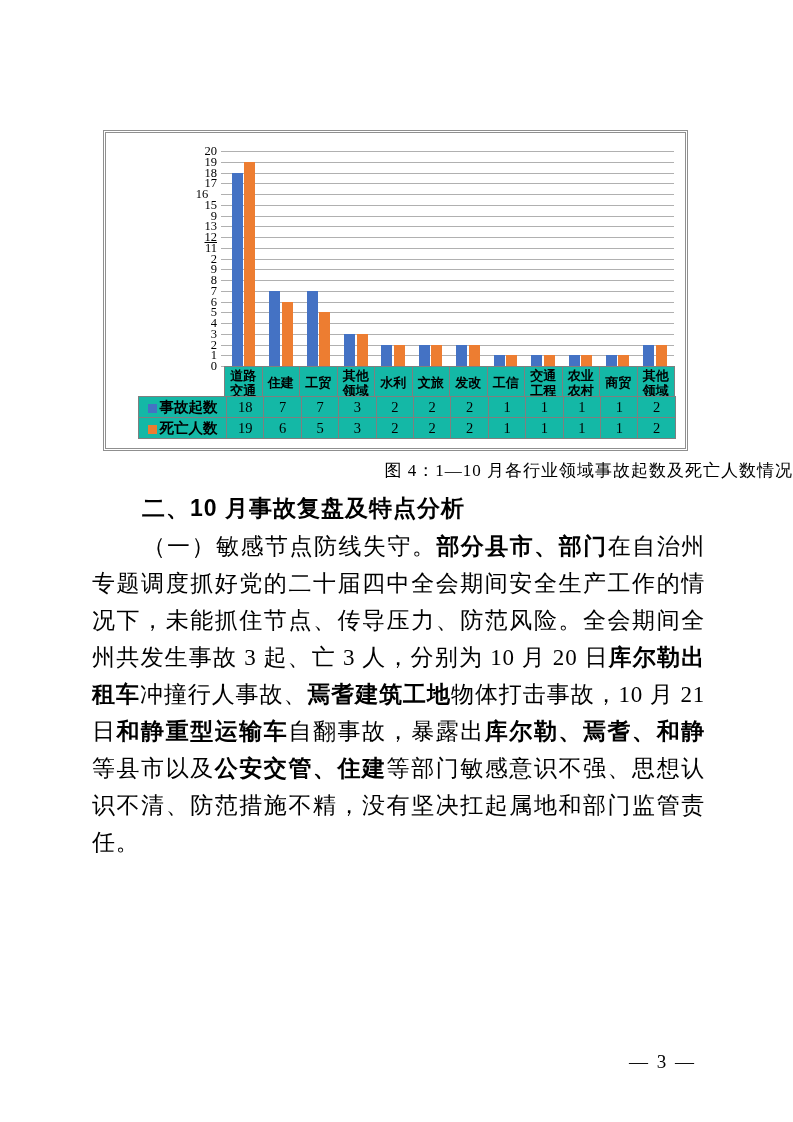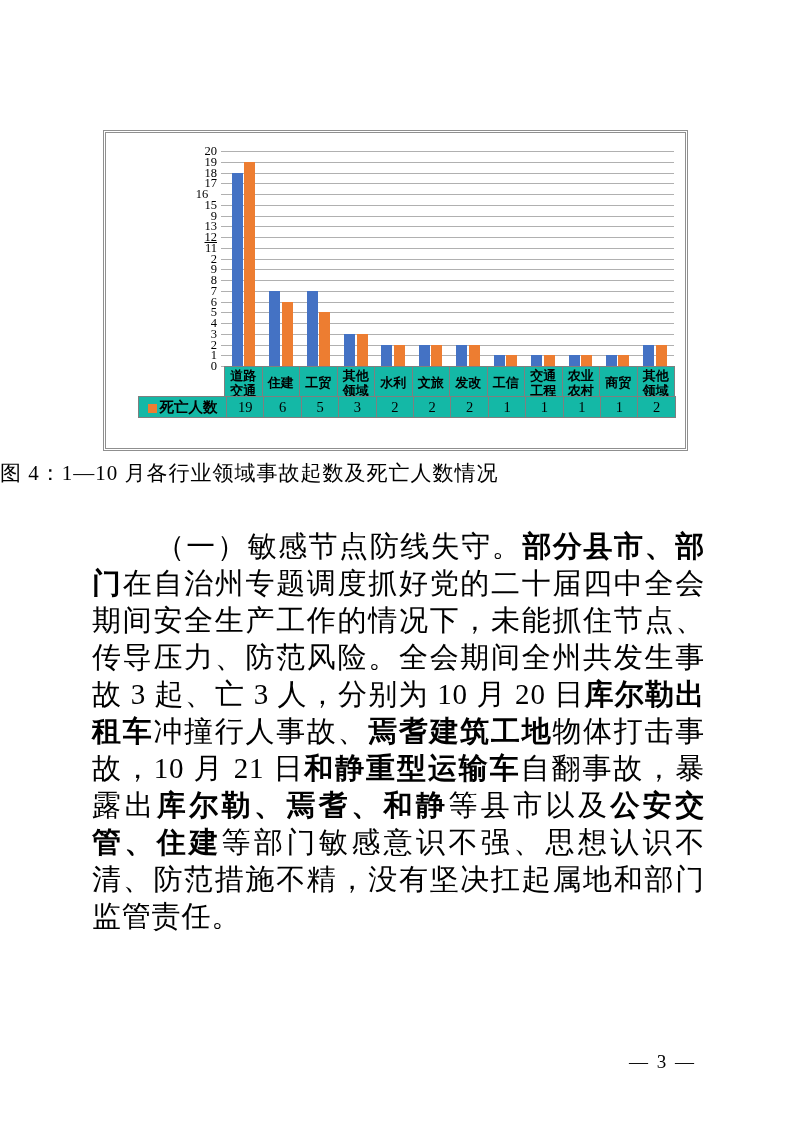--- a/index.html
+++ b/index.html
@@ -15,27 +15,27 @@
           font-family:"Liberation Serif",serif;}
   .bar{position:absolute;}
   table.cats,table.vals{position:absolute;border-collapse:collapse;table-layout:fixed;background:#14b8a6;}
   table.cats td,table.vals td{border:1px solid #7f7f7f;text-align:center;vertical-align:middle;padding:0;}
   table.cats td{font-size:13px;line-height:15px;font-weight:600;}
   table.vals td{font-size:14.5px;line-height:19px;}
   td.legend{font-size:13px;font-weight:600;text-align:left;padding-left:4px;white-space:nowrap;}
   .sq{display:inline-block;width:9px;height:9px;margin-right:3px;vertical-align:-1px;}
 
   
-  .caption{position:absolute;left:0;top:459px;width:793px;text-align:left;
-           font-size:21px;letter-spacing:1px;}
+  .caption{position:absolute;left:0;top:459px;width:793px;text-align:right;
+           font-size:17px;letter-spacing:1px;}
   .heading{position:absolute;left:92px;top:490px;width:613px;padding-left:50px;box-sizing:border-box;
            font-family:"Liberation Sans",sans-serif;font-weight:700;font-size:23px;line-height:36px;
            letter-spacing:1px;}
   .body-text{position:absolute;left:92px;top:528px;width:613px;}
-  .body-text p{margin:0;font-size:29px;line-height:37px;text-align:justify;
+  .body-text p{margin:0;font-size:23px;line-height:37px;text-align:justify;
                text-justify:inter-character;text-indent:2.2em;letter-spacing:0.8px;}
   .body-text .b{font-weight:700;}
   .body-text .k{font-weight:400;}
   .page-number{position:absolute;top:1051px;right:97px;font-size:19px;letter-spacing:2px;}
 </style>
 </head>
 <body>
 
 <div class="page">
   <div class="chart-frame">
@@ -120,36 +120,52 @@
               <td style="height: 31px;">交通工程</td>
               <td style="height: 31px;">农业农村</td>
               <td style="height: 31px; font-family: Liberation Serif, serif;">商贸</td>
               <td style="height: 31px;">其他领域</td>
             </tr>
           </tbody>
         </table>
         <table class="vals" style="left: 32px; top: 263px; width: 538px;">
           <tbody>
             <tr>
+              <td class="legend" style="width: 87px; height: 20px;"><span class="sq" style="background: rgb(68, 114, 196);"></span><span>事故起数</span></td>
+              <td>18</td>
+              <td>7</td>
+              <td>7</td>
+              <td>3</td>
+              <td>2</td>
+              <td>2</td>
+              <td>2</td>
+              <td>1</td>
+              <td>1</td>
+              <td>1</td>
+              <td>1</td>
+              <td>2</td>
+            </tr>
+            <tr>
               <td class="legend" style="width: 87px; height: 20px;"><span class="sq" style="background: rgb(237, 125, 49);"></span><span>死亡人数</span></td>
               <td>19</td>
               <td>6</td>
               <td>5</td>
               <td>3</td>
               <td>2</td>
               <td>2</td>
               <td>2</td>
               <td>1</td>
               <td>1</td>
               <td>1</td>
               <td>1</td>
               <td>2</td>
             </tr>
           </tbody>
         </table>
       </div>
   </div>
   <div class="caption">图 4：1—10 月各行业领域事故起数及死亡人数情况</div>
+  <div class="heading">二、10 月事故复盘及特点分析</div>
   <div class="body-text" id="body-text">
       <p><span class="k">（一）敏感节点防线失守。</span><span class="b">部分县市、部门</span><span>在自治州专题调度抓好党的二十届四中全会期间安全生产工作的情况下，未能抓住节点、传导压力、防范风险。全会期间全州共发生事故 3 起、亡 3 人，分别为 10 月 20 日</span><span class="b">库尔勒出租车</span><span>冲撞行人事故、</span><span class="b">焉耆建筑工地</span><span>物体打击事故，10 月 21 日</span><span class="b">和静重型运输车</span><span>自翻事故，暴露出</span><span class="b">库尔勒、焉耆、和静</span><span>等县市以及</span><span class="b">公安交管、住建</span><span>等部门敏感意识不强、思想认识不清、防范措施不精，没有坚决扛起属地和部门监管责任。</span></p>
     </div>
   <div class="page-number">— 3 —</div>
 </div>
 
 </body></html>

